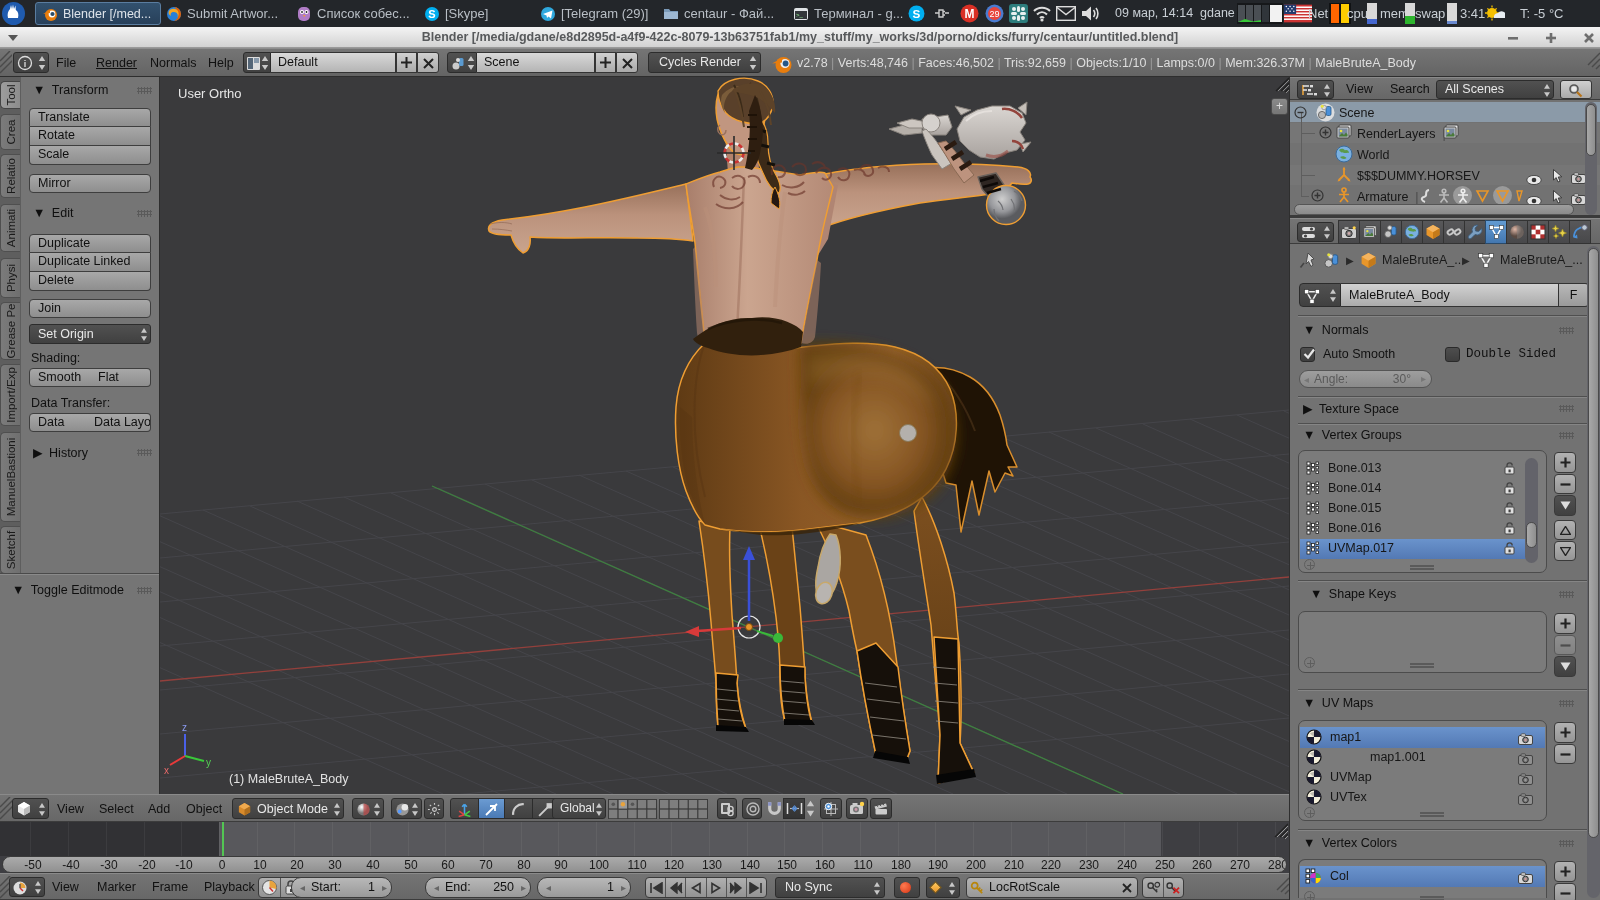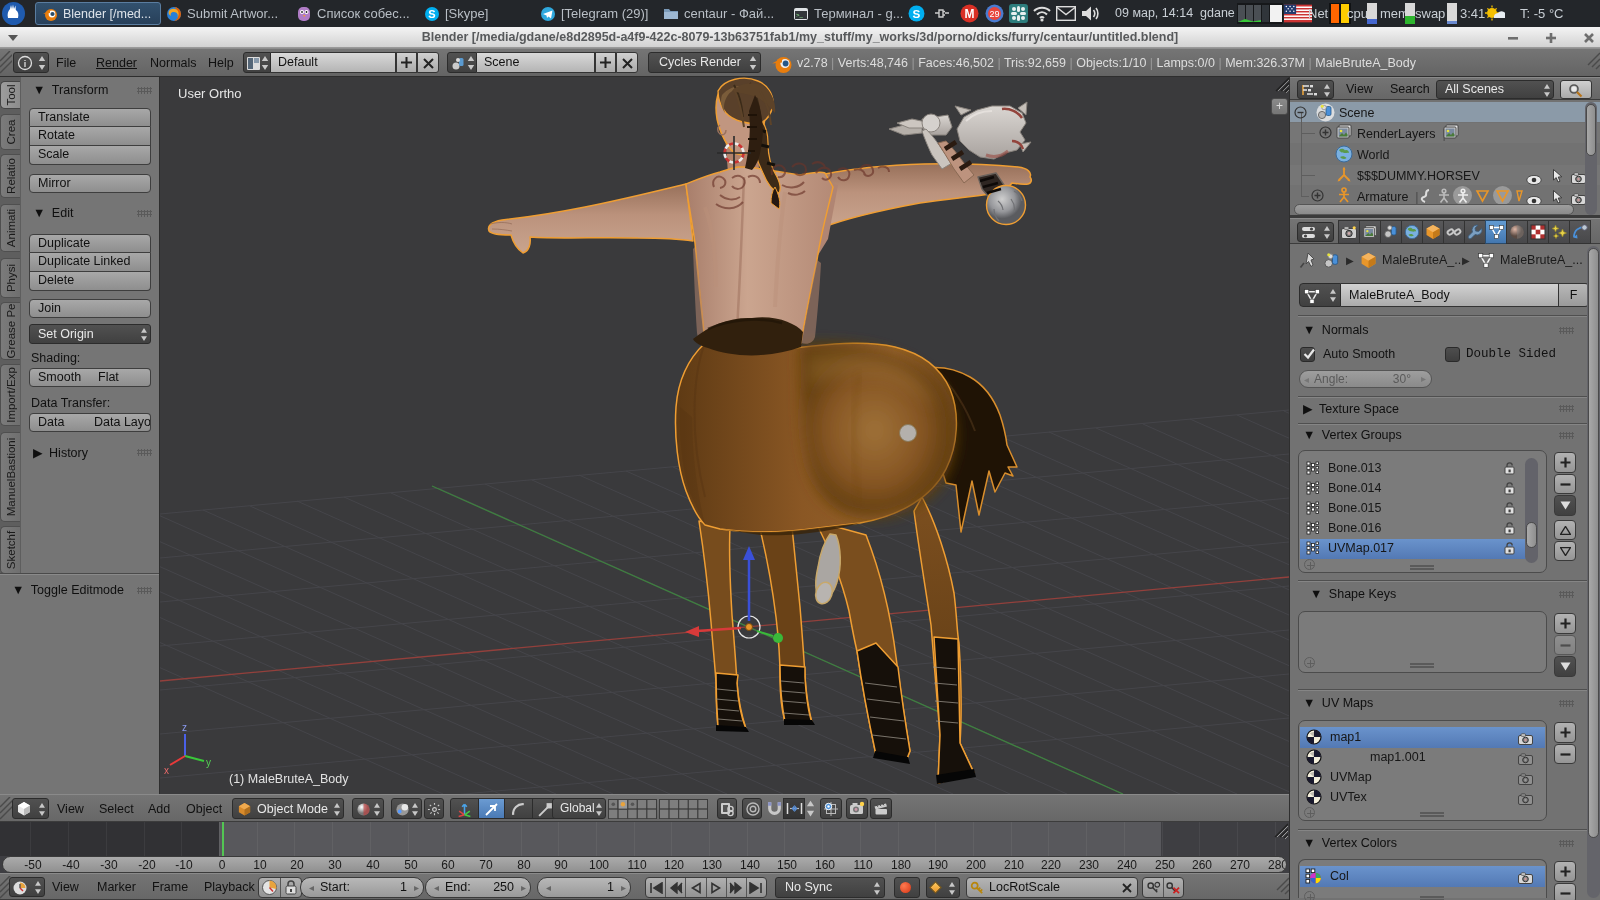--- a/index.html
+++ b/index.html
@@ -907,21 +907,21 @@
           <path d="M8.5 8.5 L12 12.5" stroke="#c33" stroke-width="1.5"></path>
         </svg>
         <div style="position:absolute;right:0;top:0;width:21px;height:19px;border-left:1px solid #555;">
           <svg style="position:absolute;left:3px;top:2px" width="14" height="15" viewBox="0 0 14 15">
             <rect x="2" y="6" width="10" height="8" rx="1.5" fill="#dcdcdc" stroke="#444"></rect>
             <path d="M4 6 V4 a3 3 0 0 1 6 0 V6" fill="none" stroke="#444" stroke-width="1.5"></path>
             <rect x="6" y="9" width="2" height="3" fill="#444"></rect>
           </svg>
         </div>
       </div>
-      <div class="abs pillfield" style="left:300px;width:124px;"><span class="tinytri">◂</span><span style="margin-left:6px">Start:</span><span style="position:absolute;right:16px">1</span><span class="tinytri" style="position:absolute;right:4px">▸</span></div>
+      <div class="abs pillfield" style="left:291px;width:101px;"><span class="tinytri">◂</span><span style="margin-left:6px">Start:</span><span style="position:absolute;right:16px">1</span><span class="tinytri" style="position:absolute;right:4px">▸</span></div>
       <div class="abs pillfield" style="left:425px;width:106px;"><span class="tinytri">◂</span><span style="margin-left:6px">End:</span><span style="position:absolute;right:16px">250</span><span class="tinytri" style="position:absolute;right:4px">▸</span></div>
       <div class="abs pillfield" style="left:537px;width:94px;"><span class="tinytri">◂</span><span style="position:absolute;right:16px">1</span><span class="tinytri" style="position:absolute;right:4px">▸</span></div>
       <div class="abs" style="left:645px;top:3px;width:122px;height:21px;background:linear-gradient(#b0b0b0,#939393);border:1px solid #3a3a3a;border-radius:4px;display:flex;">
         <div class="pbtn">
           <svg width="14" height="12" viewBox="0 0 14 12">
             <path d="M2 1 v10 M13 1 L5 6 L13 11 Z" fill="#333" stroke="#333" stroke-width="1.6"></path>
           </svg>
         </div>
         <div class="pbtn">
           <svg width="14" height="12" viewBox="0 0 14 12">

